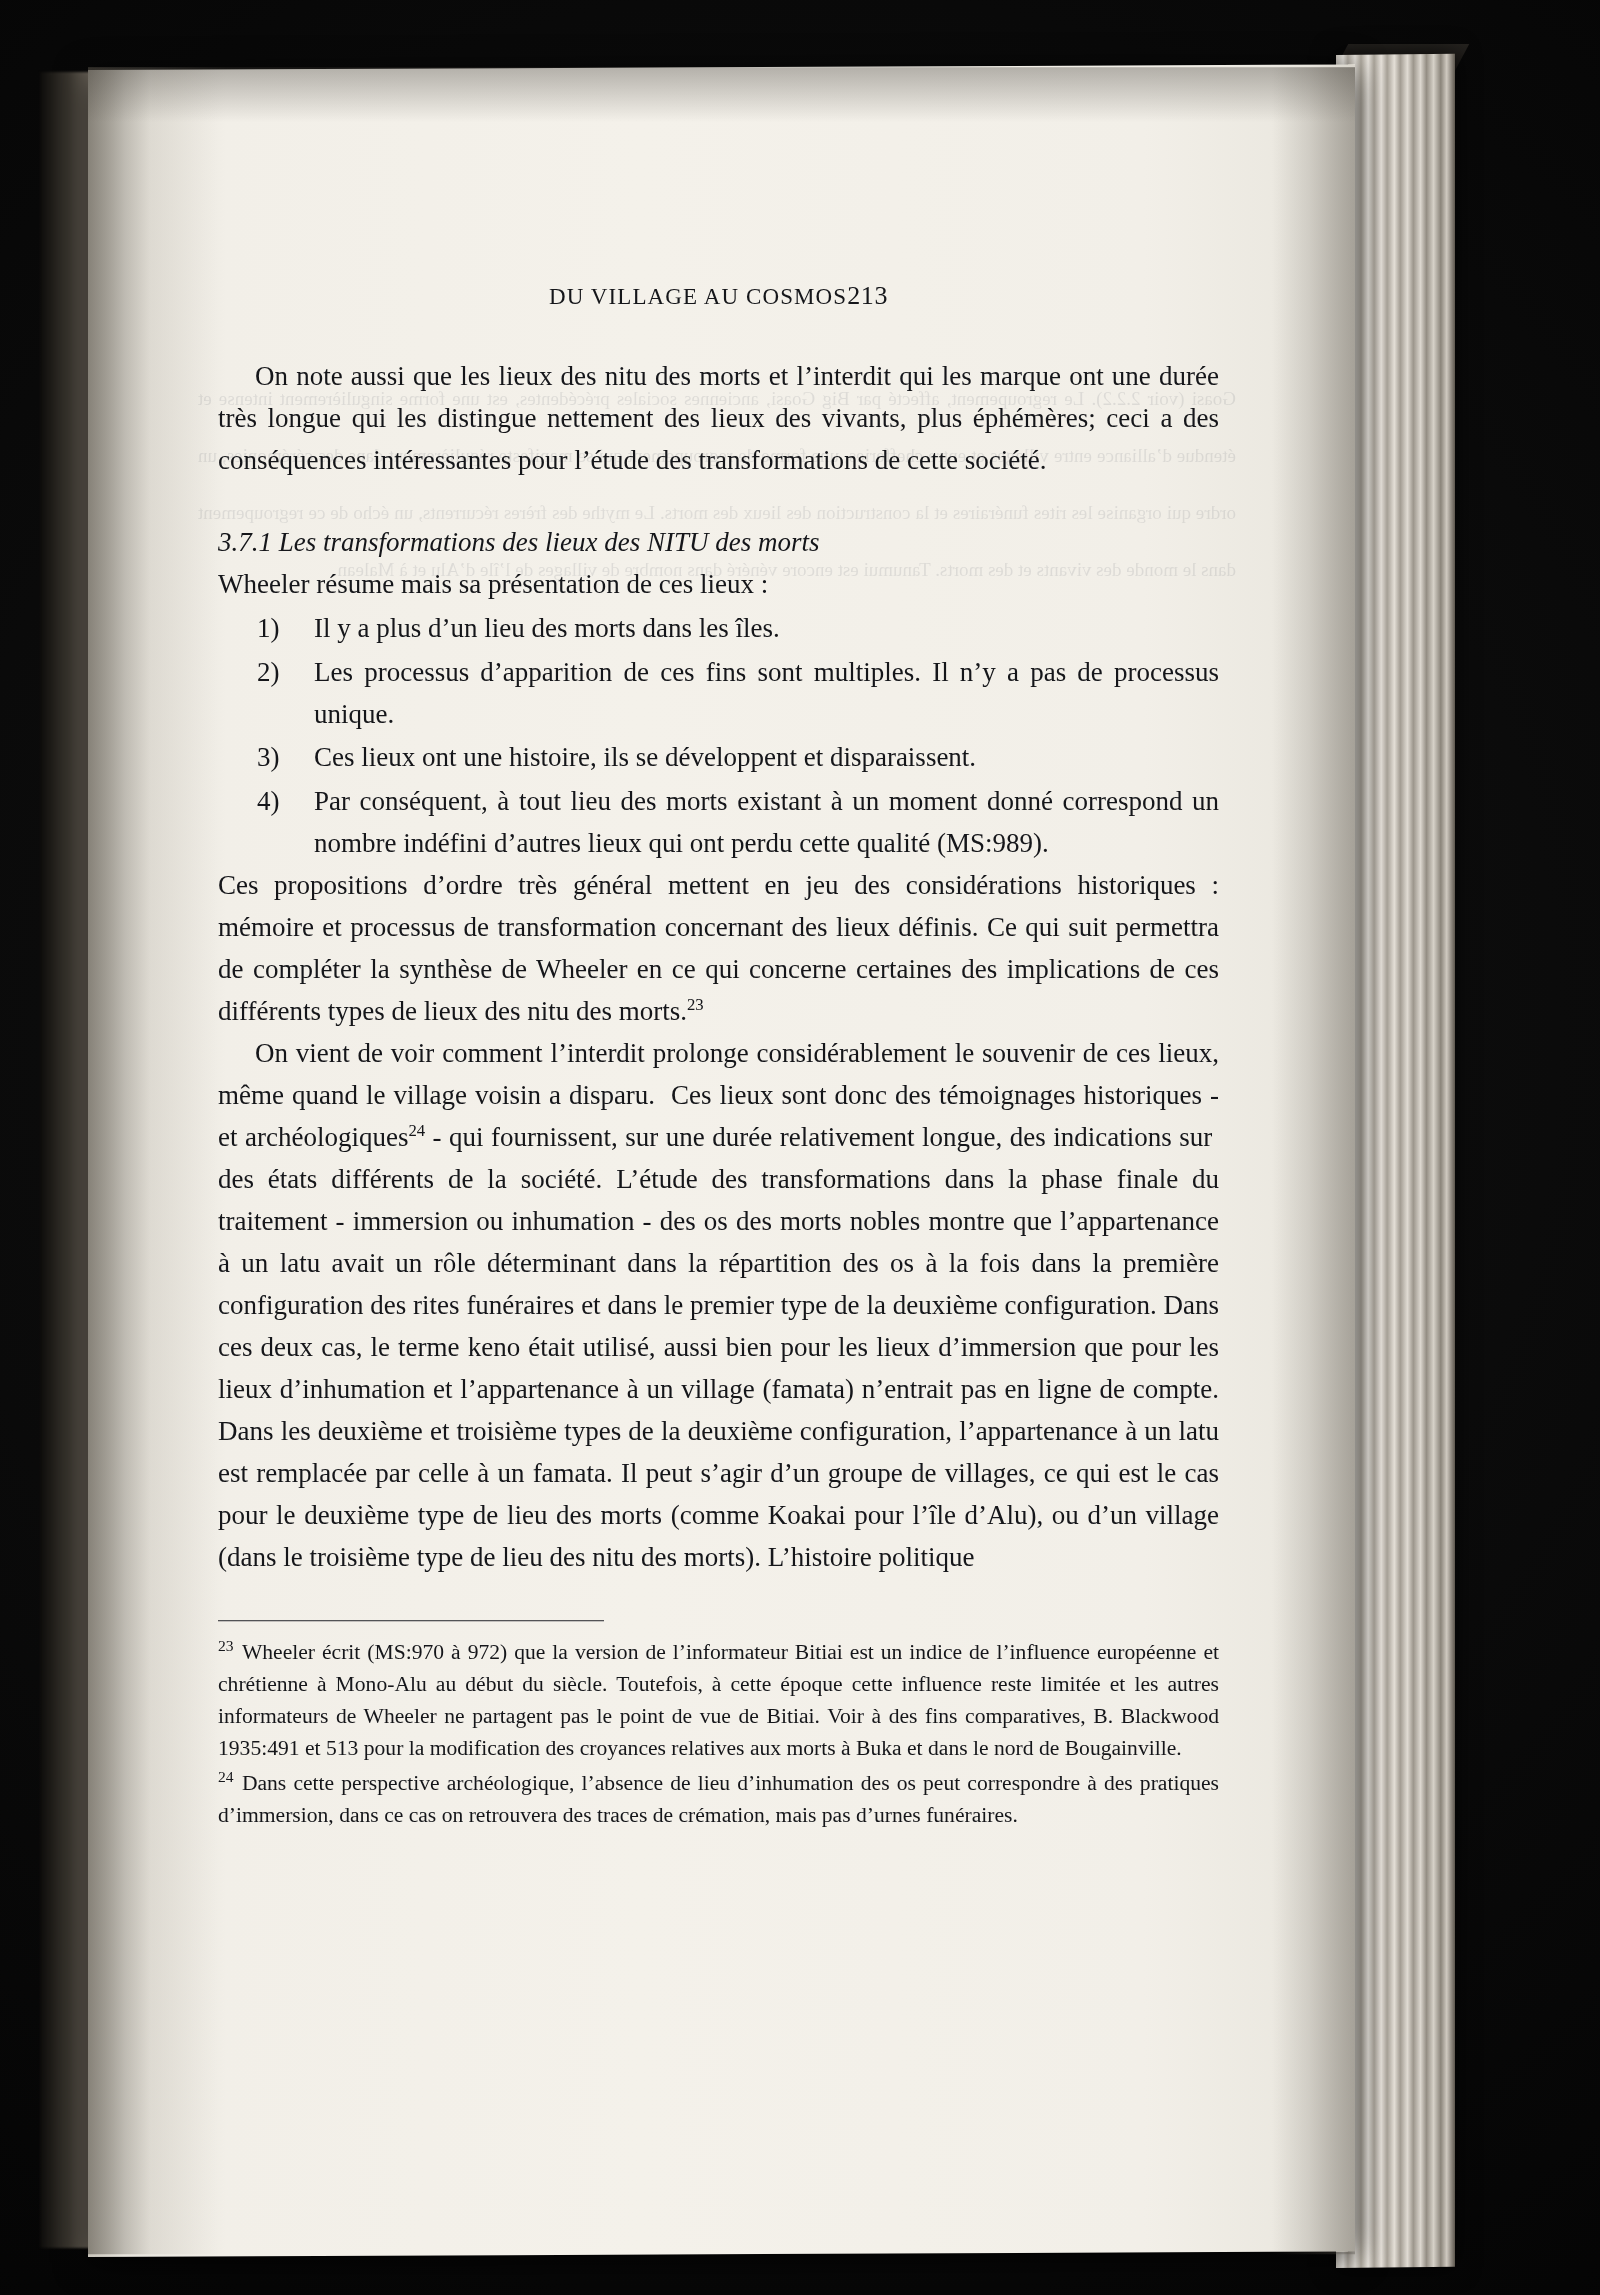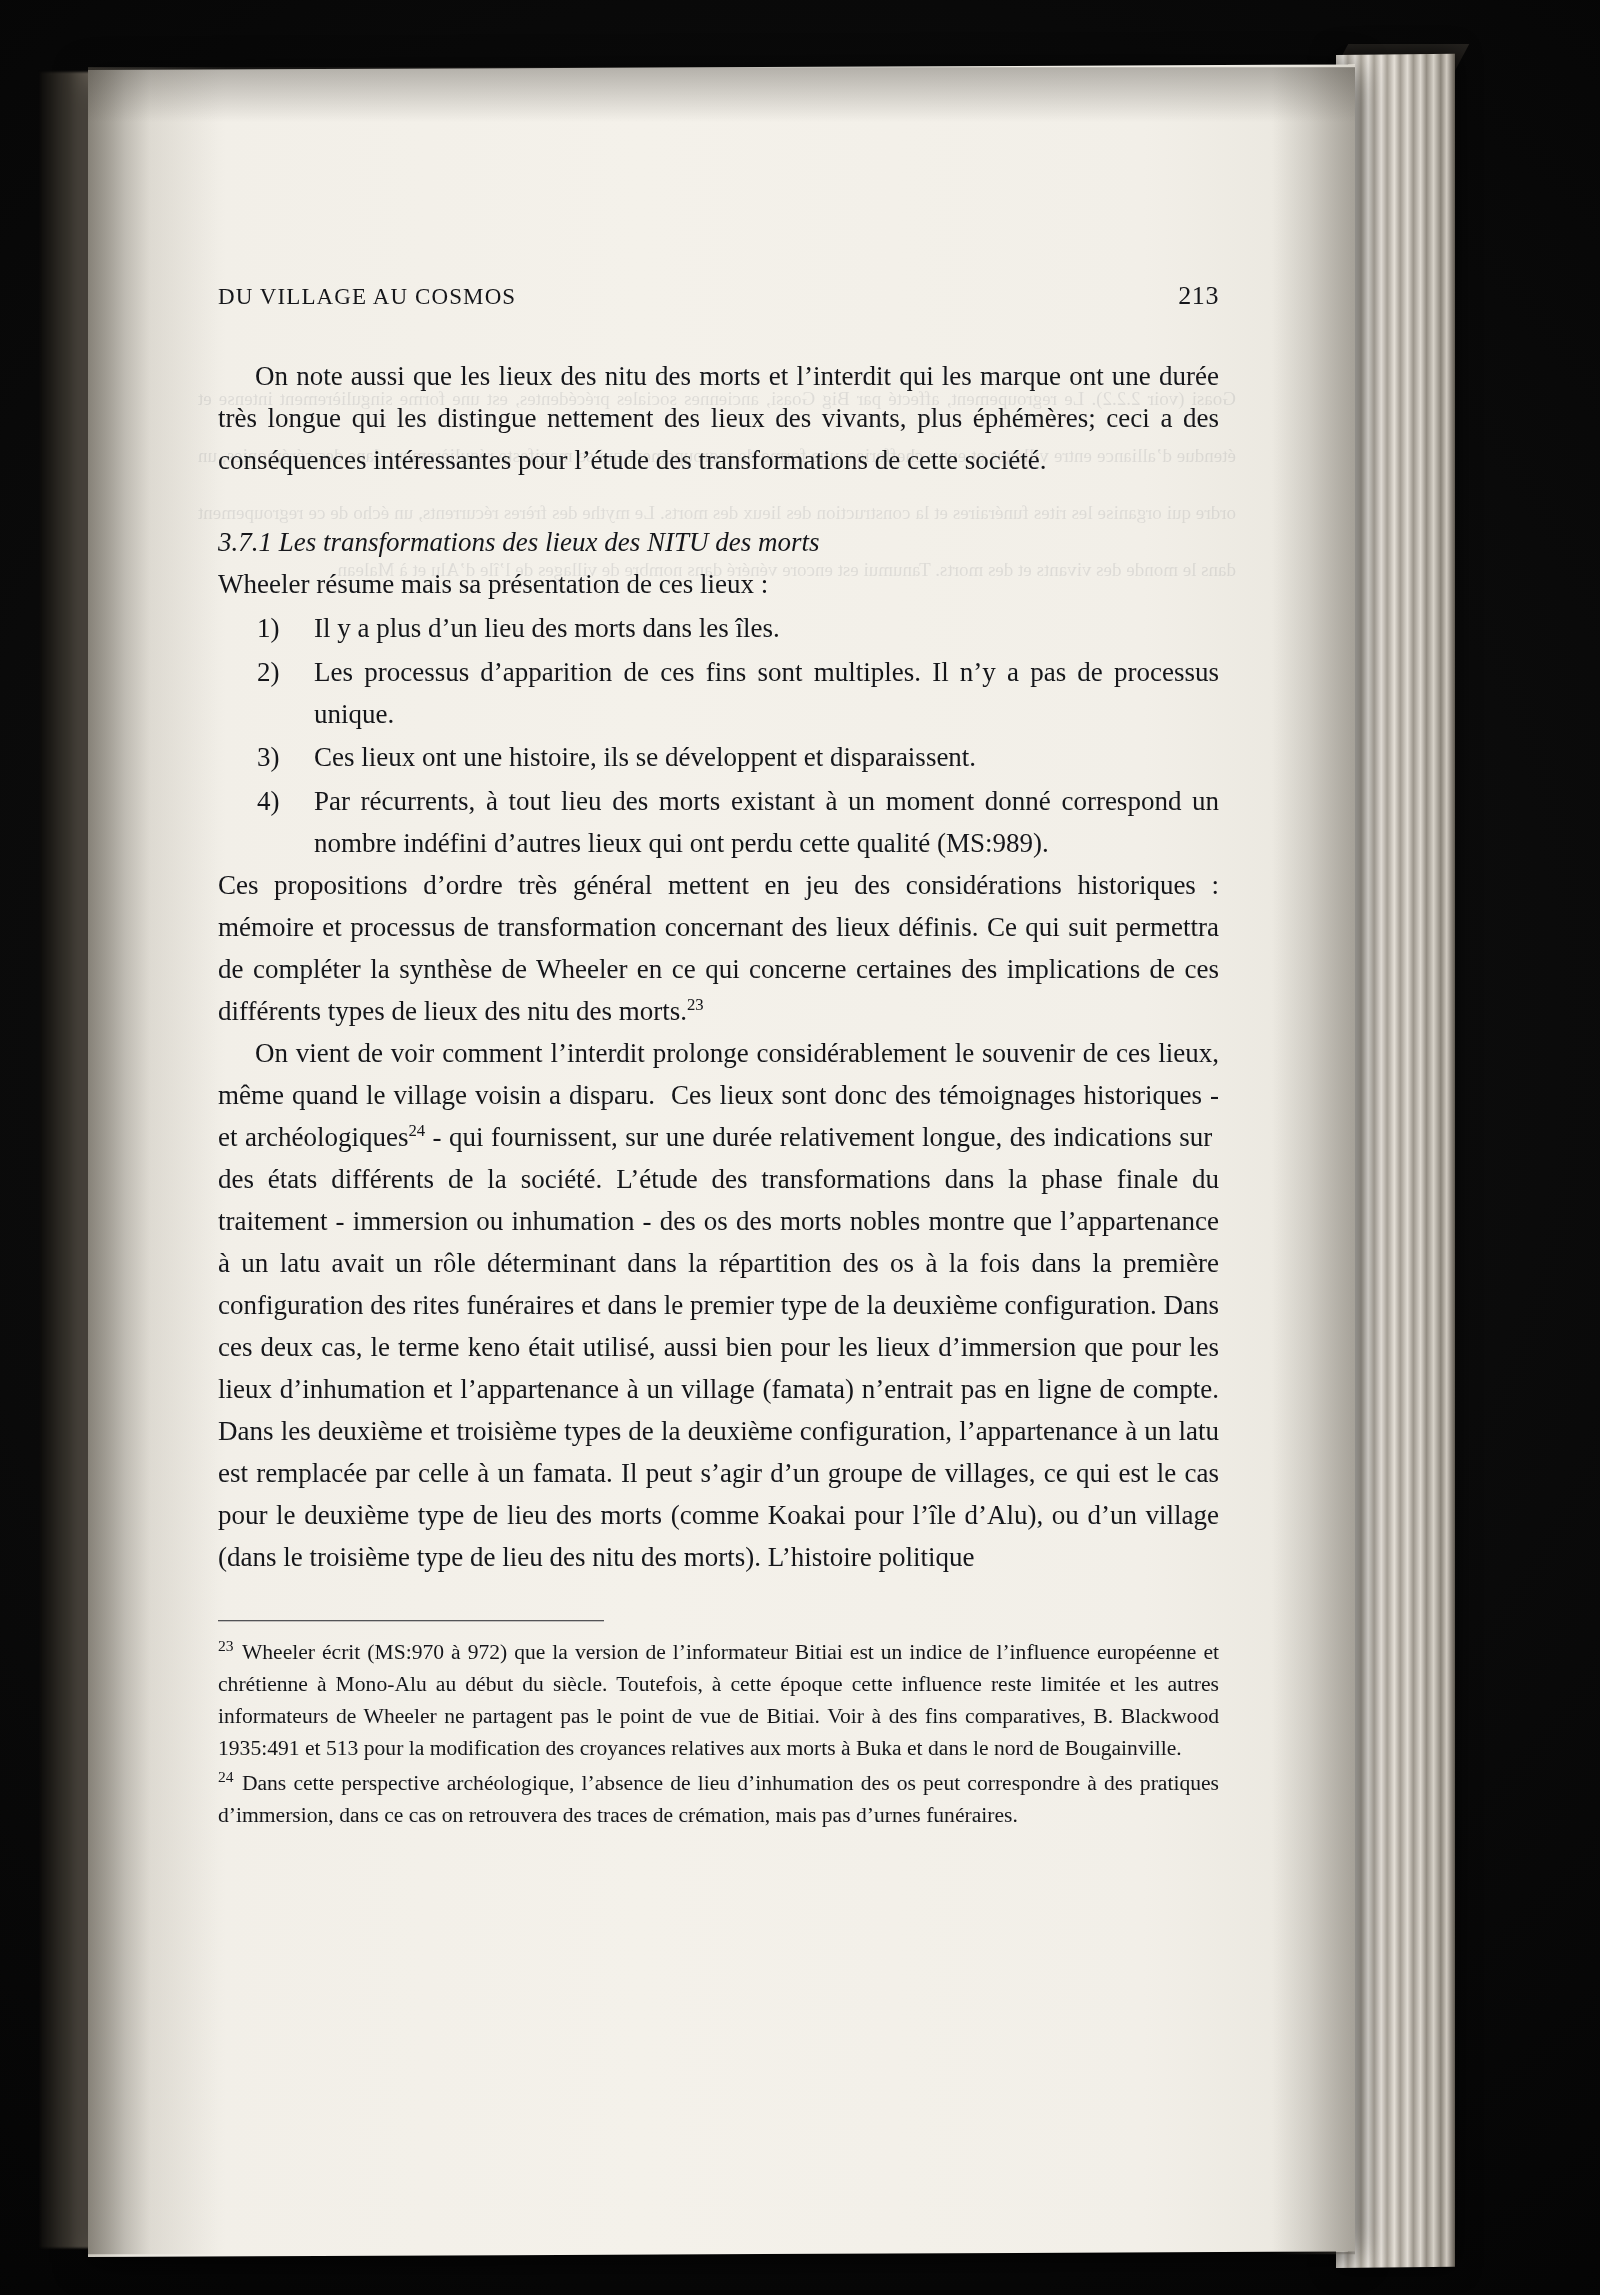--- a/index.html
+++ b/index.html
@@ -113,21 +113,21 @@
   .content {
     position: absolute;
     left: 130px;
     top: 167px;
     width: 1001px;
     color: #15161a;
   }
 
   .runhead {
     display: flex;
-    justify-content: space-between;
+    justify-content: center;
     align-items: baseline;
     font-size: 23px;
     letter-spacing: 0.6px;
     margin-bottom: 44px;
   }
   .runhead .title { font-variant: small-caps; letter-spacing: 1.1px; }
   .runhead .folio { font-size: 26px; margin-top: 47px; }
 
   p {
     margin: 0;
@@ -242,21 +242,21 @@
           <li>
             <span class="num">2)</span>
             <span class="txt">Les processus d’apparition de ces fins sont multiples. Il n’y a pas de processus unique.</span>
           </li>
           <li>
             <span class="num">3)</span>
             <span class="txt">Ces lieux ont une histoire, ils se développent et disparaissent.</span>
           </li>
           <li>
             <span class="num">4)</span>
-            <span class="txt">Par récurrents, à tout lieu des morts existant à un  moment donné correspond un nombre indéfini d’autres lieux qui ont perdu cette qualité (MS:989).</span>
+            <span class="txt">Par conséquent, à tout lieu des morts existant à un  moment donné correspond un nombre indéfini d’autres lieux qui ont perdu cette qualité (MS:989).</span>
           </li>
         </ol>
 
         <p>
           Ces propositions d’ordre très général mettent en jeu des considérations historiques : mémoire et processus de transformation concernant des lieux définis. Ce qui suit permettra de compléter la synthèse de Wheeler en ce qui concerne certaines des implications de ces différents types de lieux des <span class="it">nitu</span> des morts.<sup>23</sup>
         </p>
 
         <p class="indent">
           On vient de voir comment l’interdit prolonge considérablement le souvenir de ces lieux, même quand le village voisin a disparu.&nbsp; Ces lieux sont donc des témoignages historiques - et archéologiques<sup>24</sup> - qui fournissent, sur une durée relativement longue, des indications sur&nbsp; des états différents de la société. L’étude des transformations dans la phase finale du traitement - immersion ou inhumation - des os des morts nobles montre que l’appartenance à un <span class="it">latu</span> avait un rôle déterminant dans la répartition des os à la fois dans la première configuration des rites funéraires et dans le premier type de la deuxième configuration. Dans ces deux cas, le terme <span class="it">keno</span> était utilisé, aussi bien pour les lieux d’immersion que pour les lieux d’inhumation et l’appartenance à un village (<span class="it">famata</span>) n’entrait pas en ligne de compte. Dans les deuxième et troisième types de la deuxième configuration, l’appartenance à un <span class="it">latu</span> est remplacée par celle à un <span class="it">famata</span>. Il peut s’agir d’un groupe de villages, ce qui est le cas pour le deuxième type de lieu des morts (comme Koakai pour l’île d’Alu), ou d’un village (dans le troisième type de lieu des <span class="it">nitu</span> des morts). L’histoire politique
         </p>

